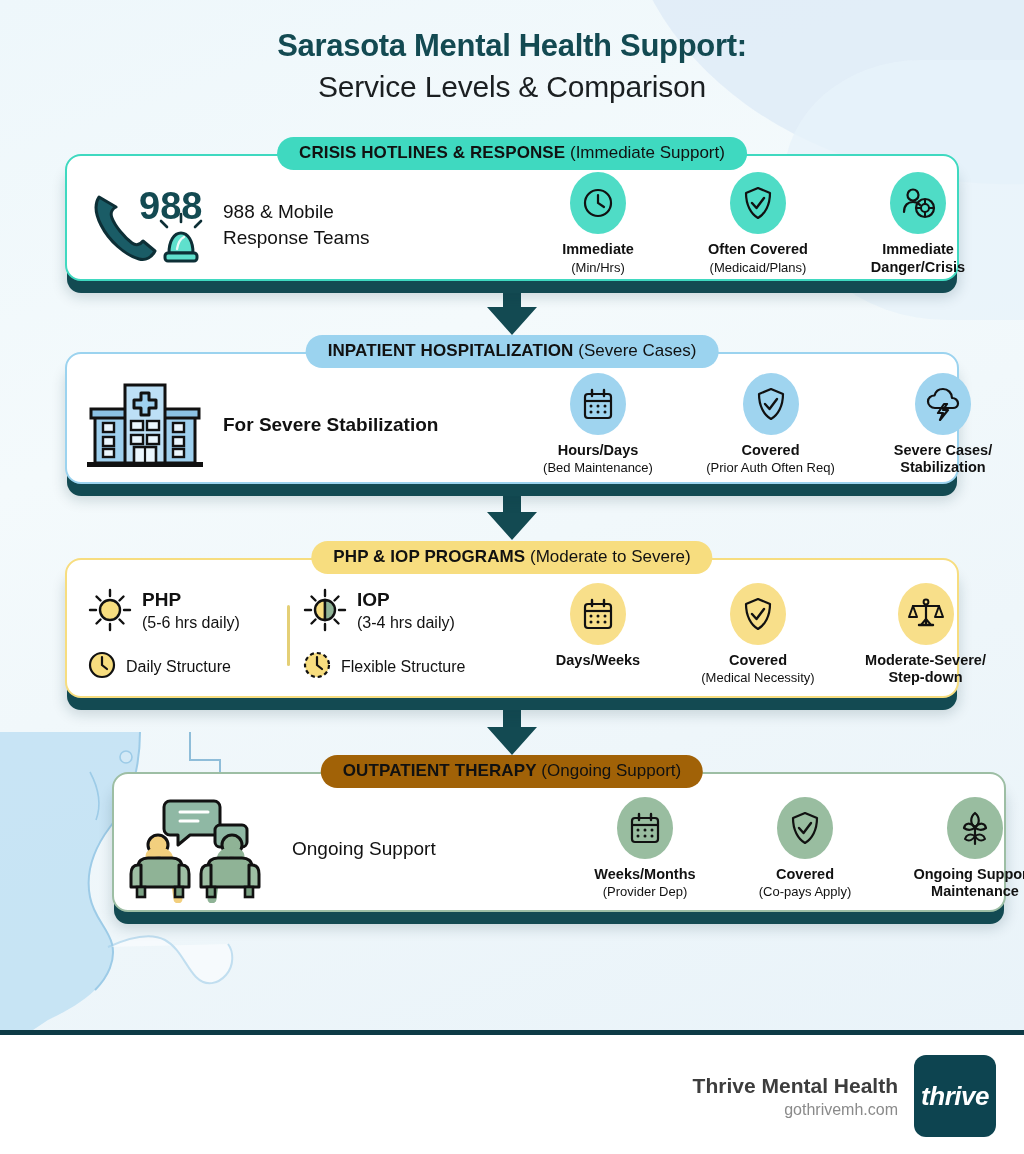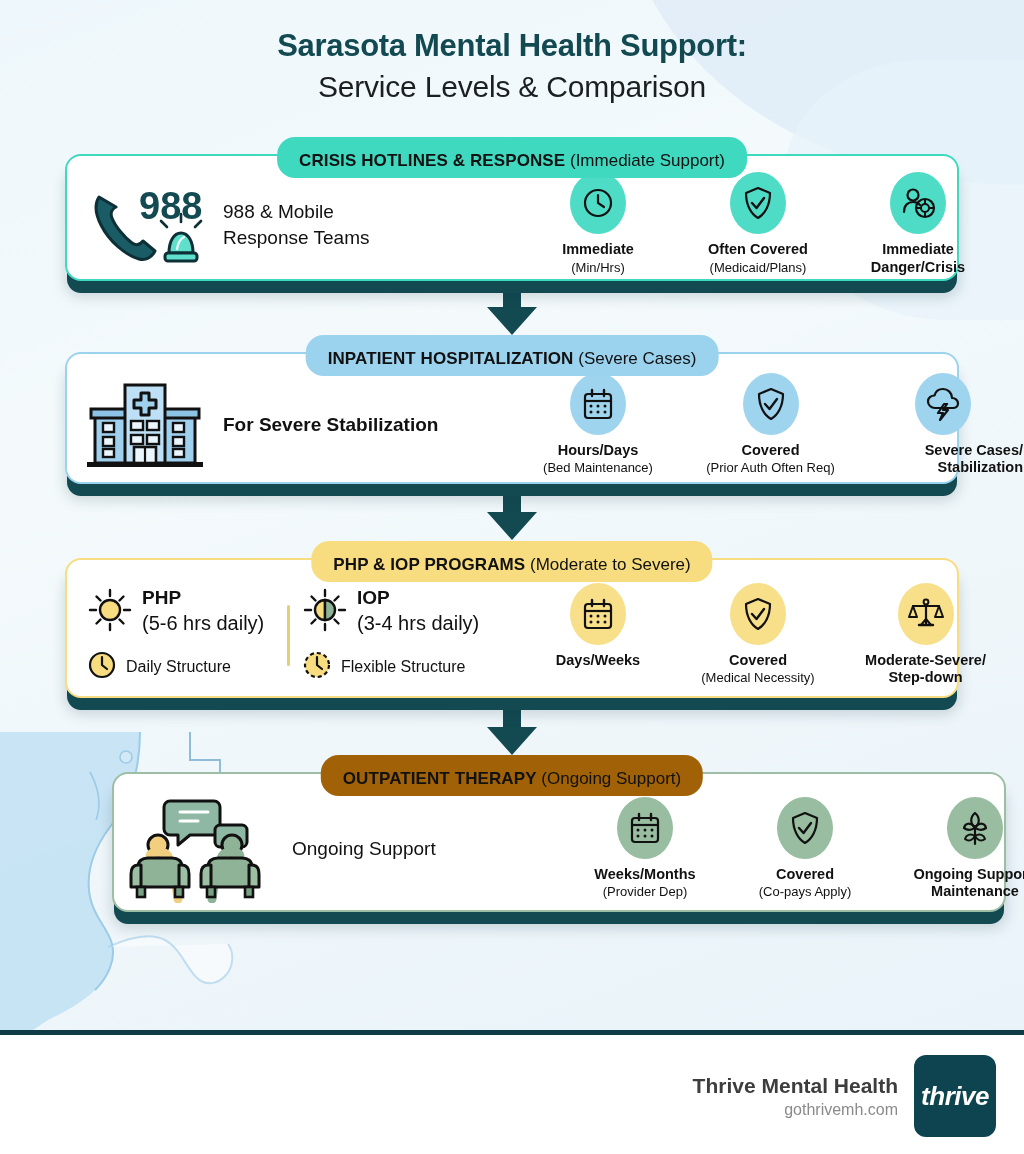--- a/index.html
+++ b/index.html
@@ -36,21 +36,21 @@
     font-size:31px; font-weight:bold; color:#134a52; letter-spacing:-.3px;
   }
   .title-line2 {
     font-size:30px; font-weight:normal; color:#1b1f21; margin-top:6px; letter-spacing:-.2px;
   }
 
   
   .tier { position:absolute; left:65px; width:894px; z-index:4; }
   .pill {
     position:absolute; top:0; left:50%; transform:translateX(-50%);
-    border-radius:18px; padding:14px 22px 7px; white-space:nowrap; z-index:6;
+    border-radius:18px; padding:6px 22px 7px; white-space:nowrap; z-index:6;
     font-size:17px; color:#111; line-height:1.15;
   }
   .pill b { font-weight:bold; letter-spacing:.1px; }
   .pill span { font-weight:normal; }
 
   .card {
     position:absolute; top:17px; left:0; width:894px;
     background:#ffffff; border:2px solid; border-radius:16px;
     box-shadow:0 14px 0 -2px #134a52, 0 16px 14px rgba(10,50,60,.18);
   }
@@ -91,21 +91,21 @@
   }
   .footer-logo span {
     color:#fff; font-size:26px; font-weight:bold; font-style:italic; letter-spacing:-.5px;
   }
 
   
   .dual { display:flex; align-items:center; flex:0 0 auto; }
   .dual-col { width:200px; padding:0 6px; }
   .dual-row1 { display:flex; align-items:center; gap:9px; }
   .dual-name { font-size:19px; font-weight:bold; color:#111; line-height:1.1; }
-  .dual-hrs { font-size:20px; color:#111; line-height:1.2; margin-top:2px; }
+  .dual-hrs { font-size:16px; color:#111; line-height:1.2; margin-top:2px; }
   .dual-row2 { display:flex; align-items:center; gap:9px; margin-top:13px; }
   .dual-struct { font-size:16px; color:#111; }
 </style>
 </head>
 <body>
 
 <div class="bg">
   <div class="bg-wave"></div>
   <div class="bg-wave2"></div>
   <div class="map-wrap">
@@ -275,21 +275,21 @@
           <div class="attr-sub">(Prior Auth Often Req)</div>
         </div>
         <div class="attr">
           <div class="attr-circle" style="background:#9fd4ef;">
             <svg width="36" height="34" viewBox="0 0 36 34">
               <path d="M10,21 C6,21 3,18 3,14.5 C3,11 6,8.5 9.5,8.5 C10.5,4.5 14,2 18,2
                        C23,2 27,6 27,11 C30.5,11 33,13.5 33,16.5 C33,19.5 30.5,21 28,21 Z" fill="none" stroke="#111" stroke-width="2.2" stroke-linejoin="round"></path>
               <path d="M19,17 L13,26 L18,26 L15,33 L23,23 L18,23 L22,17 Z" fill="none" stroke="#111" stroke-width="2.2" stroke-linejoin="round"></path>
             </svg>
           </div>
-          <div class="attr-main" style="white-space:pre-line;text-align:right;">Severe Cases/
+          <div class="attr-main" style="white-space:pre-line;">Severe Cases/
 Stabilization</div>
           <div class="attr-sub"></div>
         </div>
       </div>
     </div>
   </div>
 </div>
 
 <div class="arrow" style="top:488px;">
   <svg width="66" height="54" viewBox="0 0 66 54">

